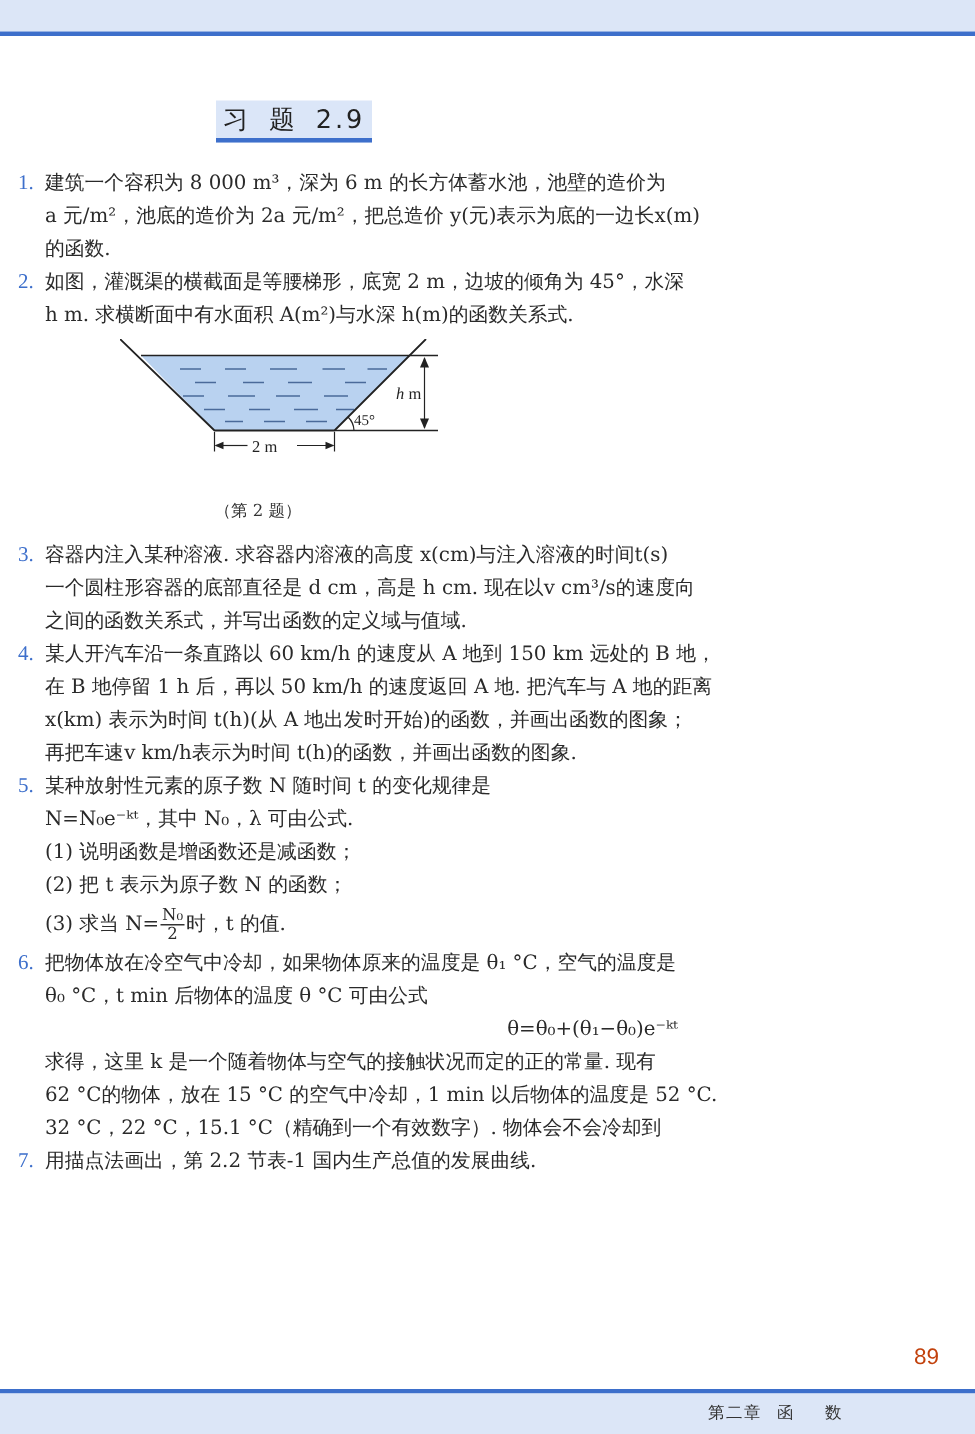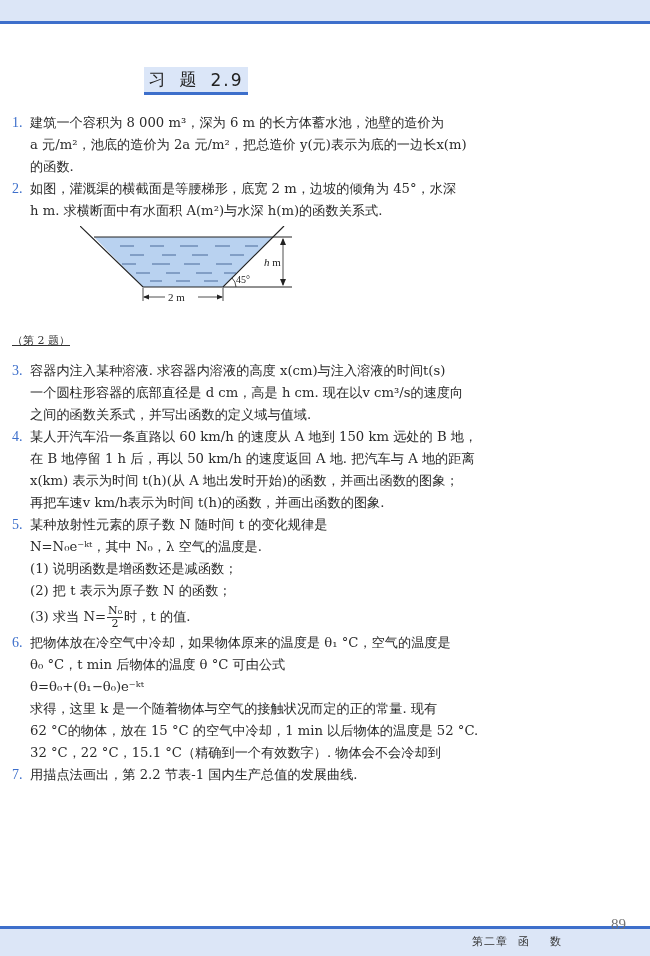--- a/index.html
+++ b/index.html
@@ -30,28 +30,28 @@
   .content {
     position: absolute; left: 12px; top: 112px; width: 470px;
     font-size: 13.2px; line-height: 22px;
   }
   .item { position: relative; padding-left: 18px; }
   .num {
     position: absolute; left: 0; top: 0;
     color: #3d6fcb; font-family: "Liberation Serif", serif; font-size: 14px;
   }
   .line { white-space: nowrap; display: block; }
-  .formula { text-align: left; display: block; padding-right: 30px; }
+  .formula { text-align: right; display: block; padding-right: 30px; }
   .figure {
     position: relative; width: 470px; height: 128px; margin: 4px 0 6px 0;
   }
   .figure svg { position: absolute; left: 68px; top: 0; }
   .caption {
-    position: absolute; left: 0; width: 470px; top: 104px; text-align: left;
-    font-size: 11px; color: #333; padding-right: 150px; box-sizing: border-box; text-decoration: underline;
+    position: absolute; left: 0; width: 470px; top: 104px; text-align: center;
+    font-size: 11px; color: #333; padding-right: 150px; box-sizing: border-box;
   }
   .frac {
     display: inline-block; vertical-align: middle; text-align: center;
     font-size: 11px; line-height: 12px; margin: 0 1px;
   }
   .frac .n { display: block; border-bottom: 1px solid #333; padding: 0 1px; }
   .frac .d { display: block; }
   .bottom-rule {
     position: absolute; left: 0; top: 926px; width: 650px; height: 3px;
     background: #3d6fcb;
@@ -60,23 +60,23 @@
     position: absolute; left: 0; top: 929px; width: 650px; height: 27px;
     background: #dce6f7;
   }
   .footer-text {
     position: absolute; right: 88px; top: 934px;
     font-family: "DejaVu Sans", "Liberation Sans", sans-serif;
     font-size: 11px; color: #333; letter-spacing: 1px;
   }
   .footer-text .gap { display: inline-block; width: 10px; }
   .page-num {
-    position: absolute; right: 24px; top: 916px;
-    font-family: Liberation Serif, serif;
-    font-size: 15px; color: #737373;
+    position: absolute; right: 24px; top: 896px;
+    font-family: Liberation Sans, sans-serif;
+    font-size: 15px; color: #c2410c;
   }
 </style>
 </head>
 <body>
 
 <div class="top-band"></div>
 <div class="top-rule"></div>
 
 <div class="title-box">
   <span>习</span>
@@ -163,21 +163,21 @@
     <span class="num">4.</span>
     <span class="line">某人开汽车沿一条直路以 60 km/h 的速度从 A 地到 150 km 远处的 B 地，</span>
     <span class="line">在 B 地停留 1 h 后，再以 50 km/h 的速度返回 A 地. 把汽车与 A 地的距离</span>
     <span class="line">x(km) 表示为时间 t(h)(从 A 地出发时开始)的函数，并画出函数的图象；</span>
     <span class="line">再把车速v km/h表示为时间 t(h)的函数，并画出函数的图象.</span>
   </div>
 
   <div class="item">
     <span class="num">5.</span>
     <span class="line">某种放射性元素的原子数 N 随时间 t 的变化规律是</span>
-    <span class="line">N=N₀e⁻ᵏᵗ，其中 N₀，λ 空气的温度是.</span>
+    <span class="line">N=N₀e⁻ᵏᵗ，其中 N₀，λ 可由公式.</span>
     <span class="line">(1) 说明函数是增函数还是减函数；</span>
     <span class="line">(2) 把 t 表示为原子数 N 的函数；</span>
     <span class="line" style="line-height:30px;">
       <span>(3) 求当 N=</span><span class="frac"><span class="n">N₀</span><span class="d">2</span></span><span>时，t 的值.</span>
     </span>
   </div>
 
   <div class="item">
     <span class="num">6.</span>
     <span class="line">把物体放在冷空气中冷却，如果物体原来的温度是 θ₁ °C，空气的温度是</span>

